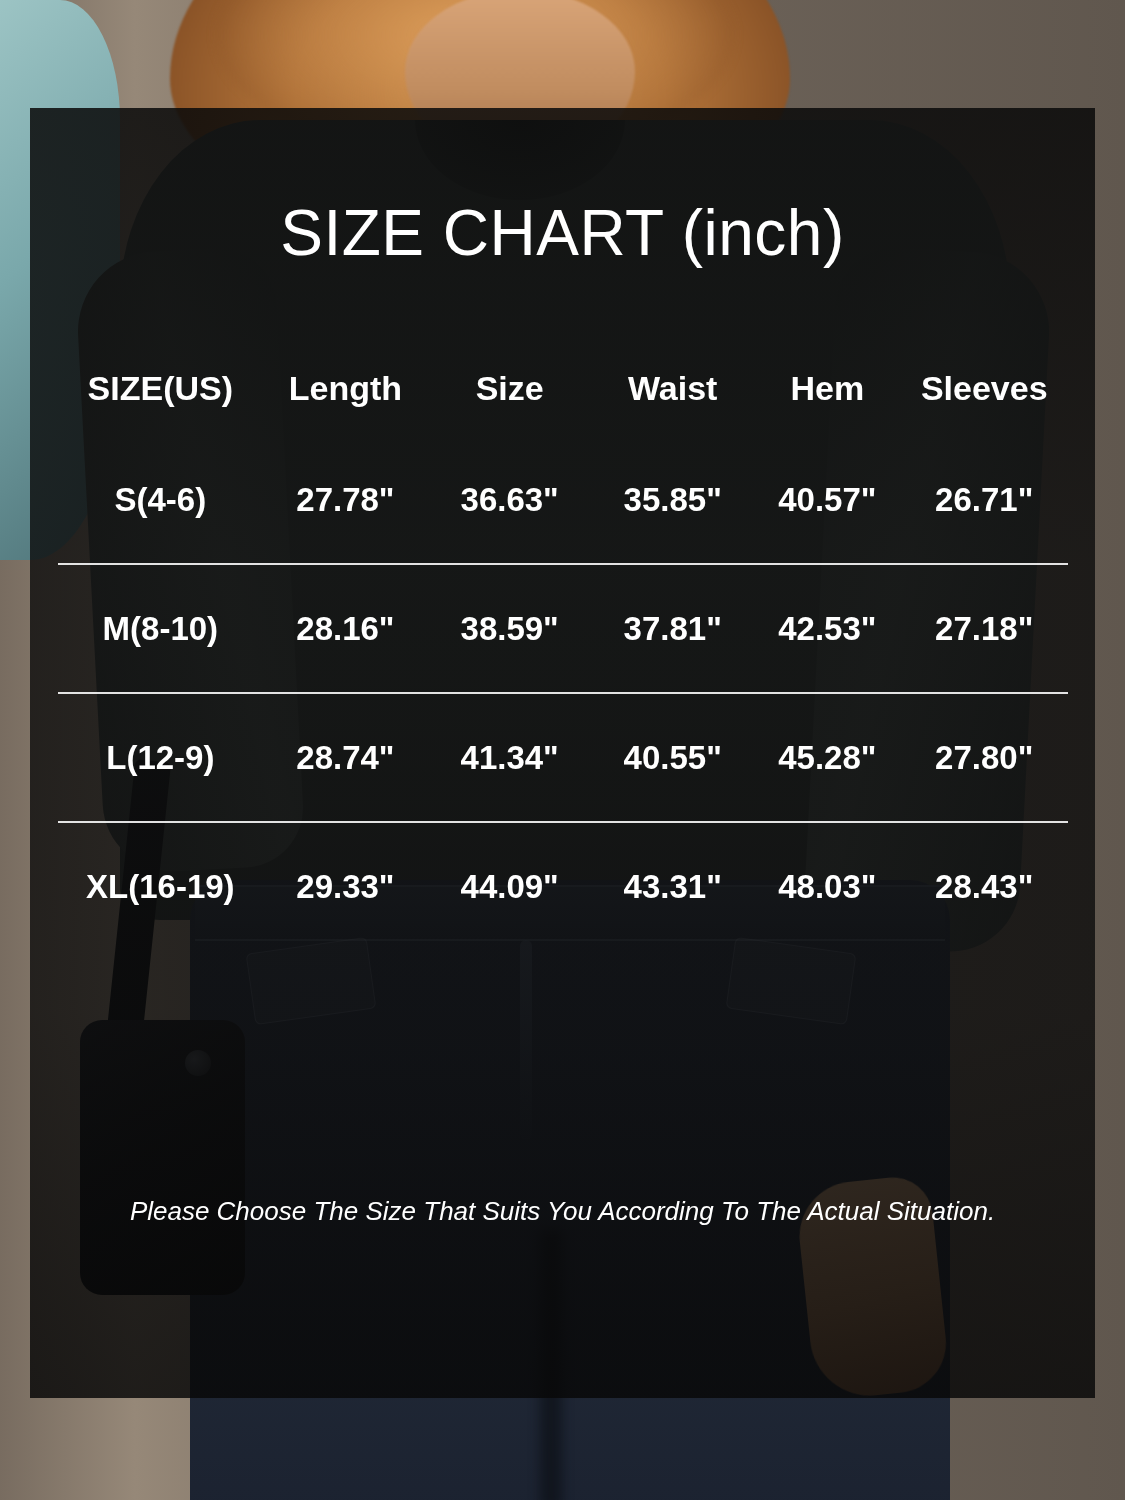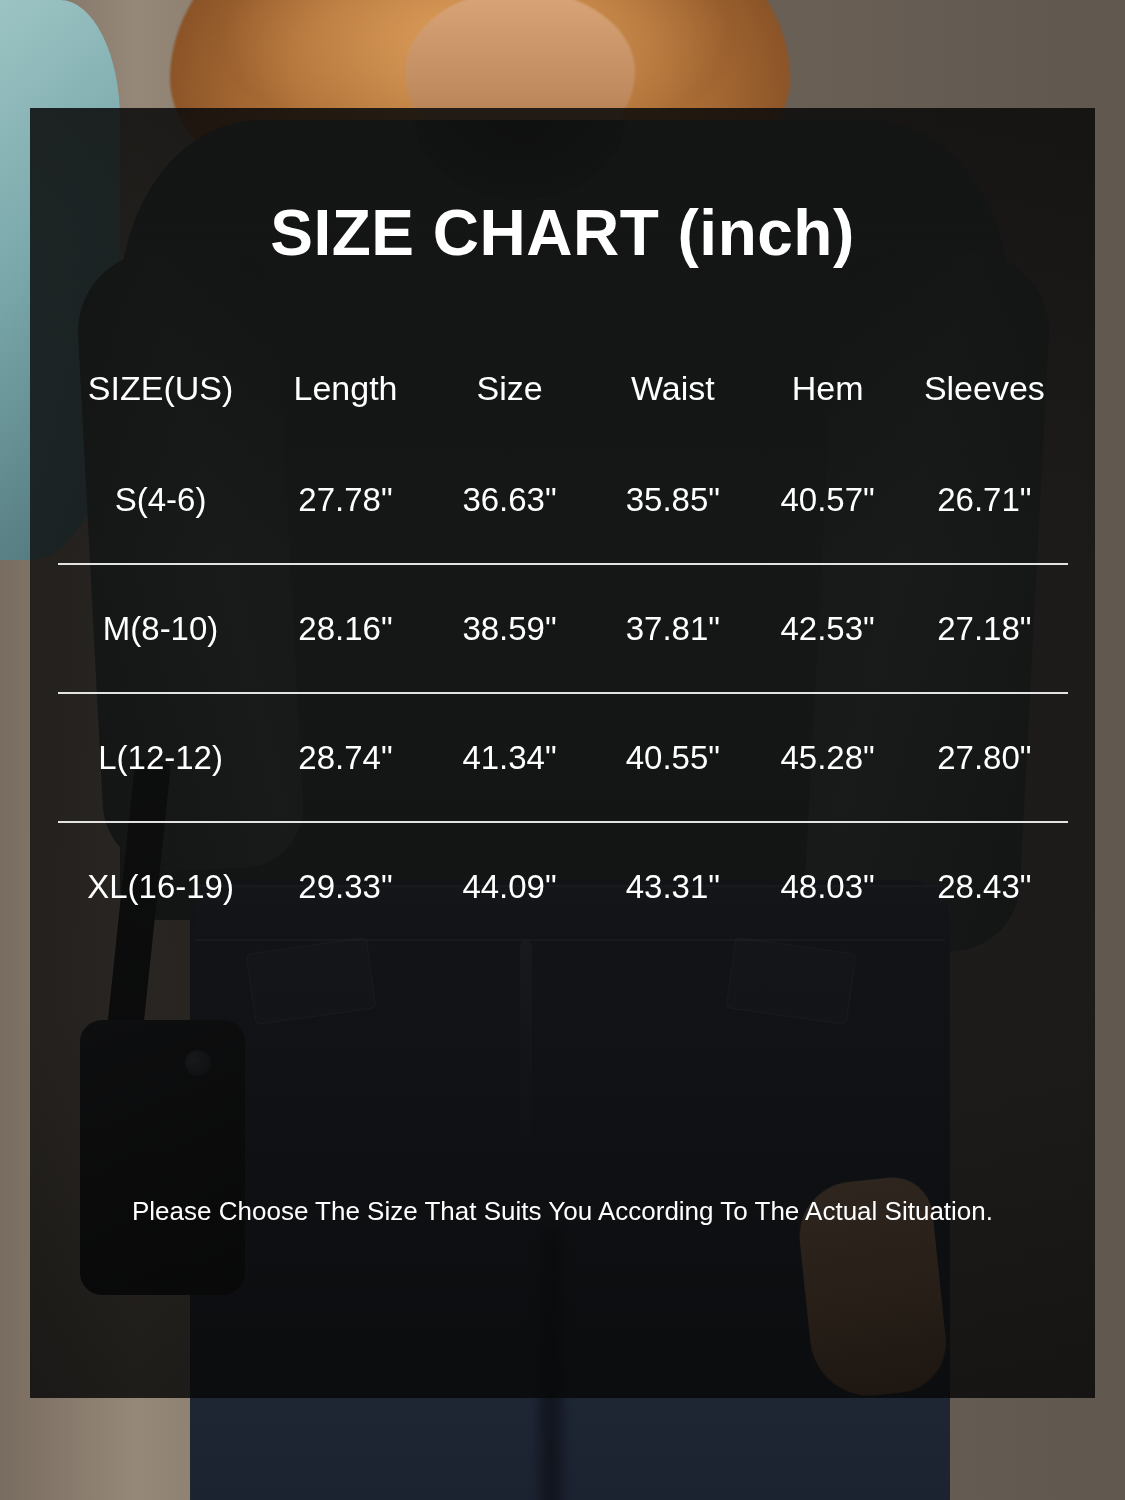--- a/index.html
+++ b/index.html
@@ -188,37 +188,37 @@
     background: linear-gradient(180deg, rgba(10,10,10,0.86) 0%, rgba(12,12,12,0.80) 35%, rgba(10,10,10,0.78) 70%, rgba(8,8,8,0.84) 100%);
   }
 
   .chart-title {
     position: absolute;
     left: 0; right: 0;
     top: 88px;
     text-align: center;
     color: #ffffff;
     font-size: 64px;
-    font-weight: 700;
+    font-weight: 400;
     letter-spacing: 0.5px;
   }
 
   table.size-table {
     position: absolute;
     left: 28px;
     top: 232px;
     width: 1010px;
     border-collapse: collapse;
     color: #ffffff;
   }
   table.size-table th,
   table.size-table td {
     text-align: center;
     font-size: 33px;
-    font-weight: 400;
+    font-weight: 700;
     padding: 0;
     white-space: nowrap;
   }
   table.size-table thead th {
     height: 96px;
     vertical-align: middle;
     font-size: 34px;
   }
   table.size-table tbody td {
     height: 127px;
@@ -237,20 +237,21 @@
   .note {
     position: absolute;
     left: 40px;
     right: 40px;
     top: 1085px;
     text-align: center;
     color: #ffffff;
     font-size: 26px;
     line-height: 36px;
     font-weight: 400;
+    font-style: italic;
   }
   .note div { display: block; }
 </style>
 </head>
 <body>
 
 <div class="photo">
   <div class="wall-band"></div>
   <div class="teal-sleeve"></div>
   <div class="hair"></div>
@@ -306,21 +307,21 @@
       </tr>
       <tr>
         <td>M(8-10)</td>
         <td>28.16"</td>
         <td>38.59"</td>
         <td>37.81"</td>
         <td>42.53"</td>
         <td>27.18"</td>
       </tr>
       <tr>
-        <td>L(12-12)</td>
+        <td>L(12-9)</td>
         <td>28.74"</td>
         <td>41.34"</td>
         <td>40.55"</td>
         <td>45.28"</td>
         <td>27.80"</td>
       </tr>
       <tr>
         <td>XL(16-19)</td>
         <td>29.33"</td>
         <td>44.09"</td>

